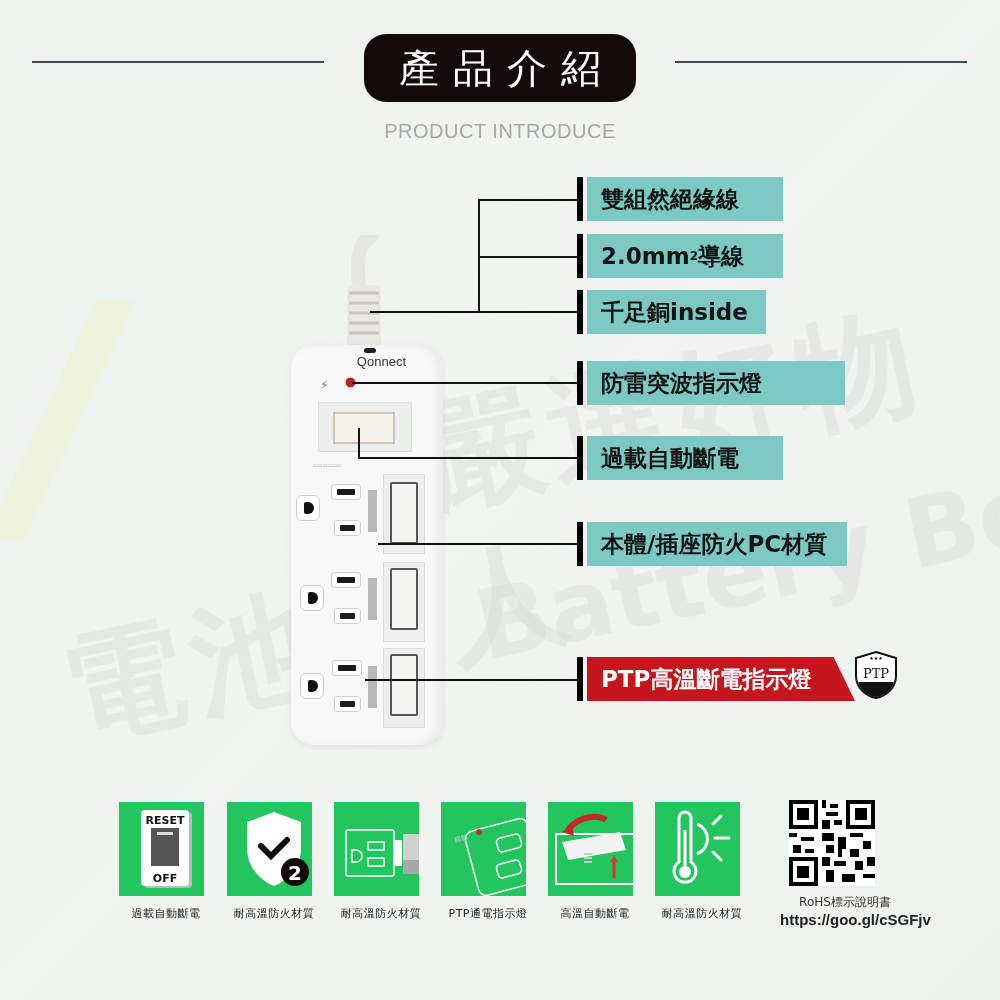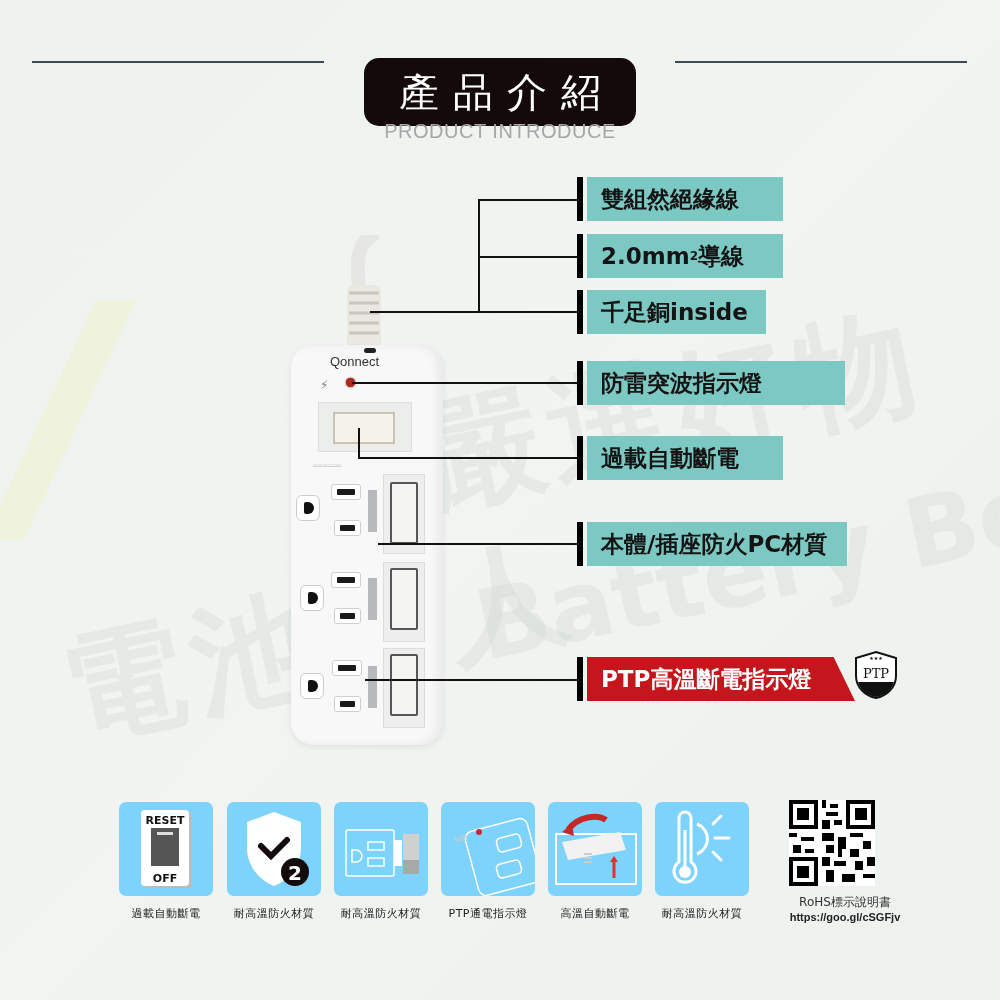--- a/index.html
+++ b/index.html
@@ -17,25 +17,24 @@
   .wm-2 { left: 420px; top: 330px; font-size: 120px; transform: rotate(-12deg); letter-spacing: 6px; }
   .wm-3 { left: 470px; top: 500px; font-size: 96px; transform: rotate(-12deg); font-family: "DejaVu Sans", sans-serif; }
   .wm-slash { left: 40px; top: 300px; width: 220px; height: 240px; border-left: 40px solid rgba(240, 240, 180, 0.35); transform: skewX(-25deg); }
 
   
   .hdr-line { position: absolute; top: 61px; height: 2px; background: #3c4a55; }
   .hdr-line.left { left: 32px; width: 292px; }
   .hdr-line.right { left: 675px; width: 292px; }
   .title-box {
     position: absolute; left: 364px; top: 34px; width: 272px; height: 68px;
-    background: #140a0a; border-radius: 15px;
+    background: #140a0a; border-radius: 22px;
     display: flex; align-items: center; justify-content: center;
     color: #ffffff; font-size: 40px; letter-spacing: 14px; padding-left: 14px;
     font-weight: normal;
-    margin-top: 24px;
   }
   .subtitle {
     position: absolute; left: 0; width: 1000px; top: 120px; text-align: center;
     color: #a5a8a6; font-size: 20px; font-family: "Liberation Sans", sans-serif; letter-spacing: 0.5px;
   }
 
   
   .label {
     position: absolute; height: 44px; display: flex; align-items: center;
   }
@@ -52,44 +51,44 @@
   
   .ptp-badge { position: absolute; left: 852px; top: 650px; width: 48px; height: 50px; }
 
   
   .cord { position: absolute; left: 345px; top: 235px; width: 38px; height: 120px; }
   .strip {
     position: absolute; left: 291px; top: 345px; width: 152px; height: 400px;
     background: #f7f8f7; border-radius: 22px;
     box-shadow: inset -6px 0 10px rgba(0,0,0,0.06), 0 2px 6px rgba(0,0,0,0.08);
   }
-  .brand { position: absolute; left: 330px; top: 349px; width: 76px; text-align: left; font-size: 13px; color: #333; font-family: "Liberation Sans", sans-serif; }
+  .brand { position: absolute; left: 330px; top: 349px; width: 76px; text-align: right; font-size: 13px; color: #333; font-family: "Liberation Sans", sans-serif; }
   .brand-dot { position: absolute; left: 364px; top: 348px; width: 12px; height: 5px; background: #222; border-radius: 3px; }
   .bolt { position: absolute; left: 320px; top: 378px; font-size: 12px; color: #777; }
   .led { position: absolute; left: 346px; top: 378px; width: 9px; height: 9px; border-radius: 50%; background: #b0281e; box-shadow: 0 0 2px #600; }
   .reset-frame { position: absolute; left: 318px; top: 402px; width: 94px; height: 50px; background: #eceeec; border: 1px solid #ddd; }
   .reset-sw { position: absolute; left: 333px; top: 412px; width: 62px; height: 32px; background: #f5f2ea; border: 2px solid #c9c4b6; }
   .tiny-print { position: absolute; left: 313px; top: 462px; font-size: 5px; color: #aaa; }
 
   .outlet-hole { position: absolute; background: #fff; border: 1px solid #cfcfcf; border-radius: 3px; }
   .outlet-hole::after { content: ""; position: absolute; left: 5px; right: 5px; top: 4px; bottom: 4px; background: #1a1a1a; border-radius: 1px; }
   .ground { position: absolute; width: 24px; height: 26px; background: #fff; border: 1px solid #ccc; border-radius: 6px; }
   .ground::after { content: ""; position: absolute; left: 7px; top: 6px; width: 10px; height: 12px; background: #111; border-radius: 2px 6px 6px 2px; }
   .ptp-strip { position: absolute; width: 9px; height: 42px; background: #b7b9bb; }
   .switch-frame { position: absolute; width: 42px; height: 80px; background: #edeeed; border: 1px solid #dcdcdc; }
   .switch { position: absolute; width: 28px; height: 62px; background: #f4f4f2; border: 2px solid #555; border-radius: 2px; }
 
   
   .feat { position: absolute; top: 802px; width: 94px; }
-  .feat .icon { width: 94px; height: 94px; background: #7dd3fc; position: relative; overflow: hidden; border-radius: 7px; }
+  .feat .icon { width: 85px; height: 94px; background: #22c55e; position: relative; overflow: hidden; }
   .feat .cap { margin-top: 10px; text-align: center; font-size: 11px; color: #222; white-space: nowrap; letter-spacing: 0.5px; }
 
   .qr { position: absolute; left: 789px; top: 800px; width: 86px; height: 86px; background: #fff; }
   .qr-cap1 { position: absolute; left: 780px; top: 894px; width: 130px; text-align: center; font-size: 12px; color: #333; }
-  .qr-cap2 { position: absolute; left: 780px; top: 911px; width: 130px; text-align: center; font-size: 11px; color: #222; font-family: "Liberation Sans", sans-serif; font-weight: bold; }
+  .qr-cap2 { position: absolute; left: 780px; top: 911px; width: 130px; text-align: center; font-size: 15px; color: #222; font-family: "Liberation Sans", sans-serif; font-weight: bold; }
 </style>
 </head>
 <body>
 
 <div class="wm wm-slash"></div>
 <div class="wm wm-1">電池達人</div>
 <div class="wm wm-2">嚴選好物</div>
 <div class="wm wm-3">Battery Boss</div>
 
 <div class="hdr-line left"></div>

